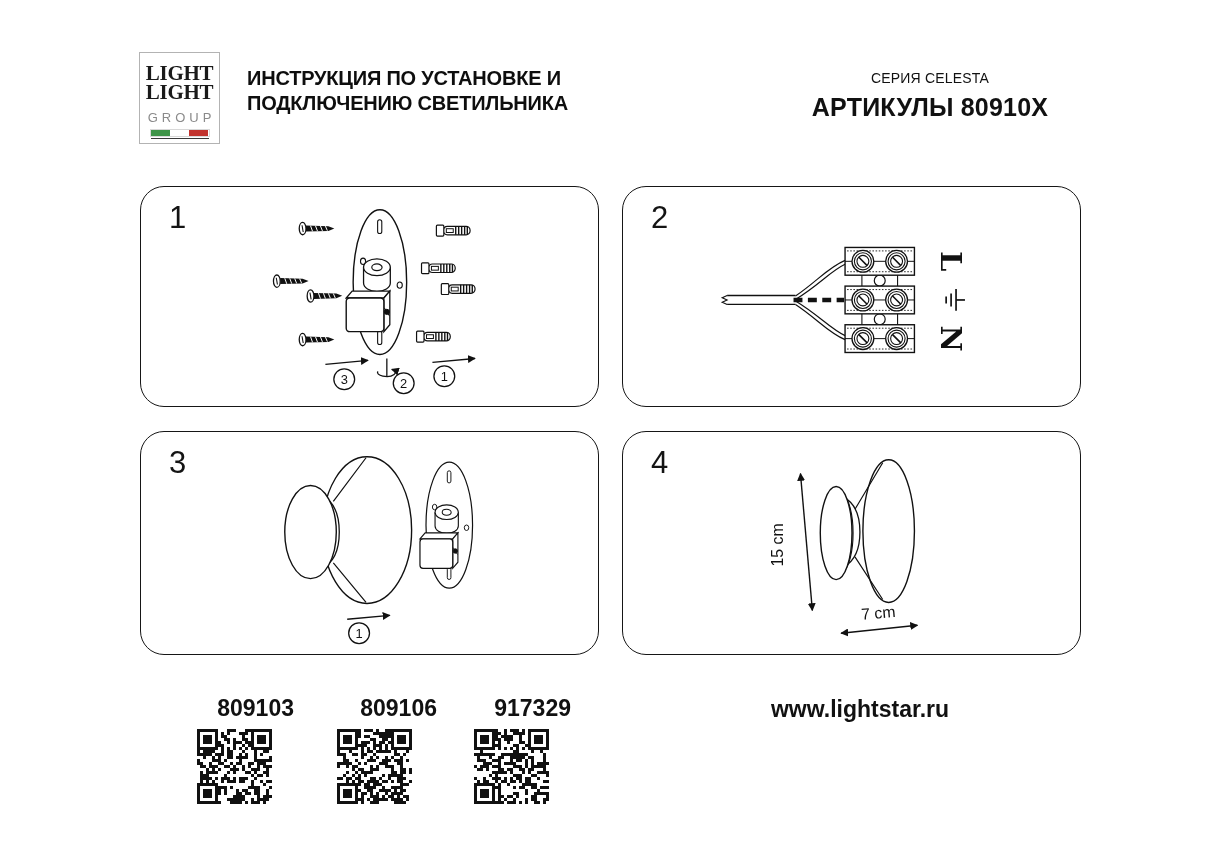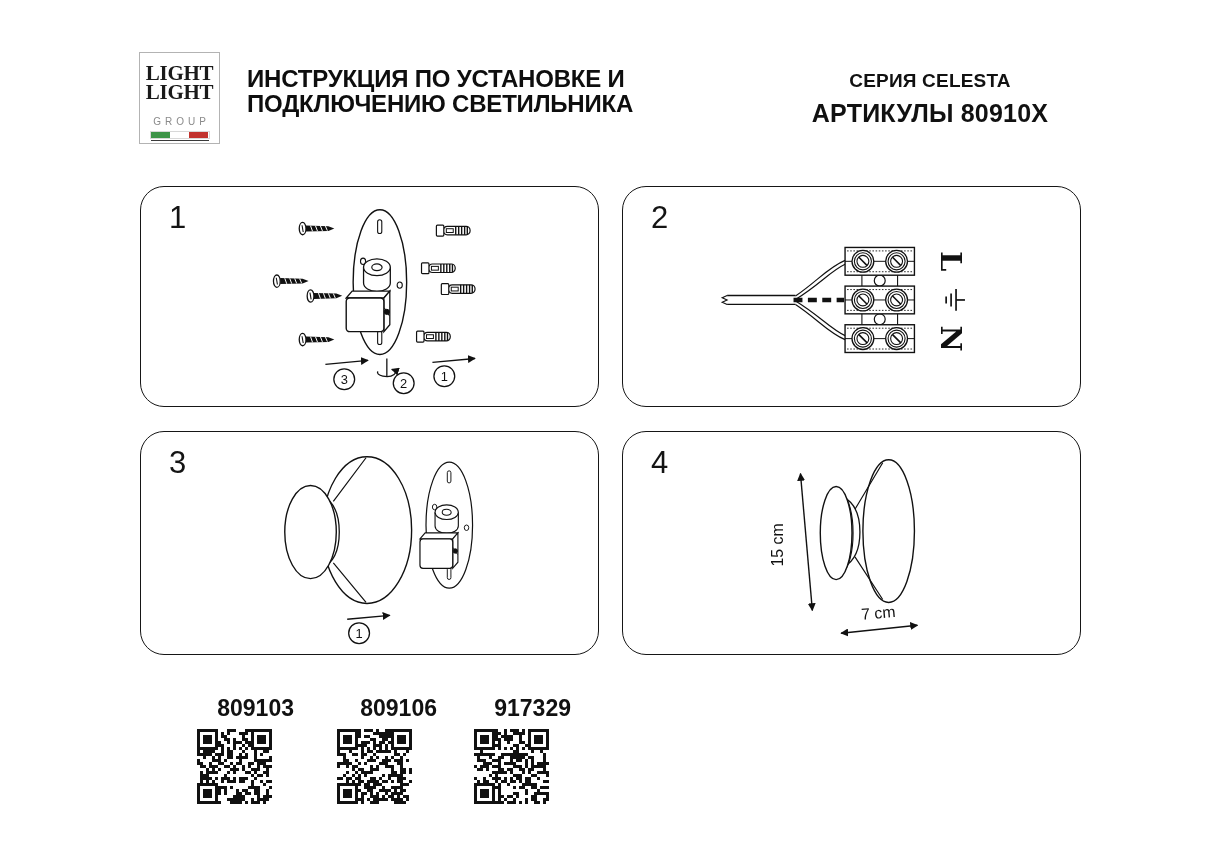--- a/index.html
+++ b/index.html
@@ -5,31 +5,31 @@
   html,body{margin:0;padding:0;background:#fff;}
   .page{position:relative;width:1212px;height:848px;background:#fff;overflow:hidden;
         font-family:"Liberation Sans",sans-serif;color:#111;}
 
   
   .logo-box{position:absolute;left:139px;top:52px;width:81px;height:92px;
             border:1px solid #b3b3b3;background:#fff;box-sizing:border-box;text-align:center;}
   .logo-word{font-family:"Liberation Serif",serif;font-weight:700;font-size:21px;
              line-height:19px;color:#1a1a1a;letter-spacing:-0.3px;}
   .logo-word.first{margin-top:11px;}
-  .logo-group{font-size:10px;letter-spacing:4px;color:#8a8a8a;margin-top:14px;margin-left:4px;text-align:center;}
+  .logo-group{font-size:13px;letter-spacing:4px;color:#8a8a8a;margin-top:8px;margin-left:4px;text-align:center;}
   .logo-flag{width:58px;height:6px;margin:5px auto 0;display:flex;outline:1px solid #d8d8d8;}
   .logo-flag .g{flex:1;background:#3E9448;}
   .logo-flag .w{flex:1;background:#ffffff;}
   .logo-flag .r{flex:1;background:#C2332E;}
   .logo-underline{width:58px;border-top:1.5px solid #3a3a3a;margin:2px auto 0;}
 
   .title{position:absolute;left:247px;top:66px;width:420px;
-         font-size:24px;line-height:25px;font-weight:700;letter-spacing:-0.2px;color:#0e0e0e;}
+         font-size:20px;line-height:25px;font-weight:700;letter-spacing:-0.2px;color:#0e0e0e;}
   .series-block{position:absolute;left:770px;top:70px;width:320px;text-align:center;}
-  .series{font-size:19px;font-weight:700;letter-spacing:0.2px;}
+  .series{font-size:14px;font-weight:400;letter-spacing:0.2px;}
   .articles-label{font-size:25px;font-weight:700;margin-top:7px;letter-spacing:0.2px;}
 
   
   .panel{position:absolute;border:1.5px solid #161616;border-radius:24px;background:#fff;
          box-sizing:border-box;}
   #panel1{left:140px;top:186px;width:459px;height:221px;}
   #panel2{left:622px;top:186px;width:459px;height:221px;}
   #panel3{left:140px;top:431px;width:459px;height:224px;}
   #panel4{left:622px;top:431px;width:459px;height:224px;}
   .step-num{position:absolute;left:28px;top:15px;font-size:31px;font-weight:400;
@@ -271,14 +271,15 @@
   <div class="article-number" id="art3">917329</div>
   <svg class="qr" id="qr1" shape-rendering="crispEdges" viewBox="0 0 25 25">
       <path d="M0 0h1v1h-1zM1 0h1v1h-1zM2 0h1v1h-1zM3 0h1v1h-1zM4 0h1v1h-1zM5 0h1v1h-1zM6 0h1v1h-1zM10 0h1v1h-1zM11 0h1v1h-1zM12 0h1v1h-1zM16 0h1v1h-1zM17 0h1v1h-1zM18 0h1v1h-1zM19 0h1v1h-1zM20 0h1v1h-1zM21 0h1v1h-1zM22 0h1v1h-1zM23 0h1v1h-1zM24 0h1v1h-1zM0 1h1v1h-1zM6 1h1v1h-1zM8 1h1v1h-1zM10 1h1v1h-1zM14 1h1v1h-1zM15 1h1v1h-1zM16 1h1v1h-1zM18 1h1v1h-1zM24 1h1v1h-1zM0 2h1v1h-1zM2 2h1v1h-1zM3 2h1v1h-1zM4 2h1v1h-1zM6 2h1v1h-1zM8 2h1v1h-1zM9 2h1v1h-1zM15 2h1v1h-1zM18 2h1v1h-1zM20 2h1v1h-1zM21 2h1v1h-1zM22 2h1v1h-1zM24 2h1v1h-1zM0 3h1v1h-1zM2 3h1v1h-1zM3 3h1v1h-1zM4 3h1v1h-1zM6 3h1v1h-1zM9 3h1v1h-1zM10 3h1v1h-1zM12 3h1v1h-1zM15 3h1v1h-1zM16 3h1v1h-1zM18 3h1v1h-1zM20 3h1v1h-1zM21 3h1v1h-1zM22 3h1v1h-1zM24 3h1v1h-1zM0 4h1v1h-1zM2 4h1v1h-1zM3 4h1v1h-1zM4 4h1v1h-1zM6 4h1v1h-1zM7 4h1v1h-1zM10 4h1v1h-1zM12 4h1v1h-1zM13 4h1v1h-1zM14 4h1v1h-1zM16 4h1v1h-1zM17 4h1v1h-1zM18 4h1v1h-1zM20 4h1v1h-1zM21 4h1v1h-1zM22 4h1v1h-1zM24 4h1v1h-1zM0 5h1v1h-1zM6 5h1v1h-1zM7 5h1v1h-1zM8 5h1v1h-1zM12 5h1v1h-1zM15 5h1v1h-1zM17 5h1v1h-1zM18 5h1v1h-1zM24 5h1v1h-1zM0 6h1v1h-1zM1 6h1v1h-1zM2 6h1v1h-1zM3 6h1v1h-1zM4 6h1v1h-1zM5 6h1v1h-1zM6 6h1v1h-1zM8 6h1v1h-1zM10 6h1v1h-1zM12 6h1v1h-1zM14 6h1v1h-1zM16 6h1v1h-1zM18 6h1v1h-1zM19 6h1v1h-1zM20 6h1v1h-1zM21 6h1v1h-1zM22 6h1v1h-1zM23 6h1v1h-1zM24 6h1v1h-1zM0 7h1v1h-1zM2 7h1v1h-1zM3 7h1v1h-1zM4 7h1v1h-1zM5 7h1v1h-1zM8 7h1v1h-1zM10 7h1v1h-1zM11 7h1v1h-1zM15 7h1v1h-1zM19 7h1v1h-1zM22 7h1v1h-1zM23 7h1v1h-1zM0 8h1v1h-1zM1 8h1v1h-1zM2 8h1v1h-1zM3 8h1v1h-1zM4 8h1v1h-1zM6 8h1v1h-1zM7 8h1v1h-1zM8 8h1v1h-1zM10 8h1v1h-1zM11 8h1v1h-1zM14 8h1v1h-1zM16 8h1v1h-1zM19 8h1v1h-1zM21 8h1v1h-1zM2 9h1v1h-1zM5 9h1v1h-1zM7 9h1v1h-1zM10 9h1v1h-1zM11 9h1v1h-1zM13 9h1v1h-1zM14 9h1v1h-1zM15 9h1v1h-1zM16 9h1v1h-1zM19 9h1v1h-1zM24 9h1v1h-1zM0 10h1v1h-1zM5 10h1v1h-1zM6 10h1v1h-1zM7 10h1v1h-1zM9 10h1v1h-1zM14 10h1v1h-1zM19 10h1v1h-1zM20 10h1v1h-1zM21 10h1v1h-1zM22 10h1v1h-1zM23 10h1v1h-1zM24 10h1v1h-1zM0 11h1v1h-1zM1 11h1v1h-1zM4 11h1v1h-1zM7 11h1v1h-1zM8 11h1v1h-1zM11 11h1v1h-1zM13 11h1v1h-1zM14 11h1v1h-1zM17 11h1v1h-1zM18 11h1v1h-1zM20 11h1v1h-1zM21 11h1v1h-1zM22 11h1v1h-1zM1 12h1v1h-1zM2 12h1v1h-1zM4 12h1v1h-1zM5 12h1v1h-1zM6 12h1v1h-1zM9 12h1v1h-1zM10 12h1v1h-1zM12 12h1v1h-1zM15 12h1v1h-1zM17 12h1v1h-1zM20 12h1v1h-1zM22 12h1v1h-1zM23 12h1v1h-1zM24 12h1v1h-1zM3 13h1v1h-1zM5 13h1v1h-1zM7 13h1v1h-1zM11 13h1v1h-1zM12 13h1v1h-1zM13 13h1v1h-1zM15 13h1v1h-1zM18 13h1v1h-1zM19 13h1v1h-1zM20 13h1v1h-1zM23 13h1v1h-1zM1 14h1v1h-1zM3 14h1v1h-1zM4 14h1v1h-1zM5 14h1v1h-1zM6 14h1v1h-1zM10 14h1v1h-1zM12 14h1v1h-1zM16 14h1v1h-1zM17 14h1v1h-1zM19 14h1v1h-1zM22 14h1v1h-1zM23 14h1v1h-1zM1 15h1v1h-1zM2 15h1v1h-1zM3 15h1v1h-1zM9 15h1v1h-1zM18 15h1v1h-1zM20 15h1v1h-1zM21 15h1v1h-1zM23 15h1v1h-1zM1 16h1v1h-1zM2 16h1v1h-1zM3 16h1v1h-1zM4 16h1v1h-1zM6 16h1v1h-1zM8 16h1v1h-1zM9 16h1v1h-1zM10 16h1v1h-1zM12 16h1v1h-1zM14 16h1v1h-1zM15 16h1v1h-1zM16 16h1v1h-1zM19 16h1v1h-1zM1 17h1v1h-1zM3 17h1v1h-1zM5 17h1v1h-1zM8 17h1v1h-1zM10 17h1v1h-1zM11 17h1v1h-1zM12 17h1v1h-1zM14 17h1v1h-1zM15 17h1v1h-1zM18 17h1v1h-1zM21 17h1v1h-1zM23 17h1v1h-1zM24 17h1v1h-1zM0 18h1v1h-1zM1 18h1v1h-1zM2 18h1v1h-1zM3 18h1v1h-1zM4 18h1v1h-1zM5 18h1v1h-1zM6 18h1v1h-1zM18 18h1v1h-1zM22 18h1v1h-1zM0 19h1v1h-1zM6 19h1v1h-1zM7 19h1v1h-1zM8 19h1v1h-1zM9 19h1v1h-1zM11 19h1v1h-1zM17 19h1v1h-1zM18 19h1v1h-1zM19 19h1v1h-1zM20 19h1v1h-1zM24 19h1v1h-1zM0 20h1v1h-1zM2 20h1v1h-1zM3 20h1v1h-1zM4 20h1v1h-1zM6 20h1v1h-1zM7 20h1v1h-1zM9 20h1v1h-1zM13 20h1v1h-1zM15 20h1v1h-1zM16 20h1v1h-1zM19 20h1v1h-1zM20 20h1v1h-1zM23 20h1v1h-1zM0 21h1v1h-1zM2 21h1v1h-1zM3 21h1v1h-1zM4 21h1v1h-1zM6 21h1v1h-1zM7 21h1v1h-1zM9 21h1v1h-1zM13 21h1v1h-1zM14 21h1v1h-1zM16 21h1v1h-1zM17 21h1v1h-1zM19 21h1v1h-1zM20 21h1v1h-1zM23 21h1v1h-1zM0 22h1v1h-1zM2 22h1v1h-1zM3 22h1v1h-1zM4 22h1v1h-1zM6 22h1v1h-1zM12 22h1v1h-1zM13 22h1v1h-1zM14 22h1v1h-1zM15 22h1v1h-1zM20 22h1v1h-1zM22 22h1v1h-1zM23 22h1v1h-1zM24 22h1v1h-1zM0 23h1v1h-1zM6 23h1v1h-1zM10 23h1v1h-1zM11 23h1v1h-1zM12 23h1v1h-1zM13 23h1v1h-1zM14 23h1v1h-1zM15 23h1v1h-1zM18 23h1v1h-1zM20 23h1v1h-1zM21 23h1v1h-1zM22 23h1v1h-1zM23 23h1v1h-1zM0 24h1v1h-1zM1 24h1v1h-1zM2 24h1v1h-1zM3 24h1v1h-1zM4 24h1v1h-1zM5 24h1v1h-1zM6 24h1v1h-1zM7 24h1v1h-1zM11 24h1v1h-1zM12 24h1v1h-1zM13 24h1v1h-1zM14 24h1v1h-1zM16 24h1v1h-1zM18 24h1v1h-1zM19 24h1v1h-1zM20 24h1v1h-1zM22 24h1v1h-1z" fill="#111"></path>
     </svg>
   <svg class="qr" id="qr2" shape-rendering="crispEdges" viewBox="0 0 25 25">
       <path d="M0 0h1v1h-1zM1 0h1v1h-1zM2 0h1v1h-1zM3 0h1v1h-1zM4 0h1v1h-1zM5 0h1v1h-1zM6 0h1v1h-1zM7 0h1v1h-1zM9 0h1v1h-1zM10 0h1v1h-1zM11 0h1v1h-1zM13 0h1v1h-1zM16 0h1v1h-1zM17 0h1v1h-1zM18 0h1v1h-1zM19 0h1v1h-1zM20 0h1v1h-1zM21 0h1v1h-1zM22 0h1v1h-1zM23 0h1v1h-1zM24 0h1v1h-1zM0 1h1v1h-1zM6 1h1v1h-1zM7 1h1v1h-1zM12 1h1v1h-1zM13 1h1v1h-1zM14 1h1v1h-1zM15 1h1v1h-1zM16 1h1v1h-1zM17 1h1v1h-1zM18 1h1v1h-1zM24 1h1v1h-1zM0 2h1v1h-1zM2 2h1v1h-1zM3 2h1v1h-1zM4 2h1v1h-1zM6 2h1v1h-1zM7 2h1v1h-1zM9 2h1v1h-1zM10 2h1v1h-1zM14 2h1v1h-1zM15 2h1v1h-1zM16 2h1v1h-1zM17 2h1v1h-1zM18 2h1v1h-1zM20 2h1v1h-1zM21 2h1v1h-1zM22 2h1v1h-1zM24 2h1v1h-1zM0 3h1v1h-1zM2 3h1v1h-1zM3 3h1v1h-1zM4 3h1v1h-1zM6 3h1v1h-1zM11 3h1v1h-1zM12 3h1v1h-1zM15 3h1v1h-1zM16 3h1v1h-1zM18 3h1v1h-1zM20 3h1v1h-1zM21 3h1v1h-1zM22 3h1v1h-1zM24 3h1v1h-1zM0 4h1v1h-1zM2 4h1v1h-1zM3 4h1v1h-1zM4 4h1v1h-1zM6 4h1v1h-1zM8 4h1v1h-1zM9 4h1v1h-1zM10 4h1v1h-1zM12 4h1v1h-1zM14 4h1v1h-1zM15 4h1v1h-1zM17 4h1v1h-1zM18 4h1v1h-1zM20 4h1v1h-1zM21 4h1v1h-1zM22 4h1v1h-1zM24 4h1v1h-1zM0 5h1v1h-1zM6 5h1v1h-1zM7 5h1v1h-1zM8 5h1v1h-1zM9 5h1v1h-1zM12 5h1v1h-1zM13 5h1v1h-1zM14 5h1v1h-1zM16 5h1v1h-1zM18 5h1v1h-1zM24 5h1v1h-1zM0 6h1v1h-1zM1 6h1v1h-1zM2 6h1v1h-1zM3 6h1v1h-1zM4 6h1v1h-1zM5 6h1v1h-1zM6 6h1v1h-1zM8 6h1v1h-1zM10 6h1v1h-1zM12 6h1v1h-1zM14 6h1v1h-1zM16 6h1v1h-1zM18 6h1v1h-1zM19 6h1v1h-1zM20 6h1v1h-1zM21 6h1v1h-1zM22 6h1v1h-1zM23 6h1v1h-1zM24 6h1v1h-1zM0 7h1v1h-1zM4 7h1v1h-1zM8 7h1v1h-1zM10 7h1v1h-1zM11 7h1v1h-1zM13 7h1v1h-1zM14 7h1v1h-1zM15 7h1v1h-1zM16 7h1v1h-1zM17 7h1v1h-1zM19 7h1v1h-1zM23 7h1v1h-1zM0 8h1v1h-1zM1 8h1v1h-1zM2 8h1v1h-1zM5 8h1v1h-1zM6 8h1v1h-1zM8 8h1v1h-1zM9 8h1v1h-1zM12 8h1v1h-1zM19 8h1v1h-1zM20 8h1v1h-1zM22 8h1v1h-1zM2 9h1v1h-1zM8 9h1v1h-1zM11 9h1v1h-1zM13 9h1v1h-1zM16 9h1v1h-1zM18 9h1v1h-1zM21 9h1v1h-1zM2 10h1v1h-1zM3 10h1v1h-1zM6 10h1v1h-1zM10 10h1v1h-1zM11 10h1v1h-1zM12 10h1v1h-1zM15 10h1v1h-1zM16 10h1v1h-1zM17 10h1v1h-1zM19 10h1v1h-1zM20 10h1v1h-1zM21 10h1v1h-1zM23 10h1v1h-1zM0 11h1v1h-1zM1 11h1v1h-1zM2 11h1v1h-1zM3 11h1v1h-1zM4 11h1v1h-1zM7 11h1v1h-1zM9 11h1v1h-1zM14 11h1v1h-1zM15 11h1v1h-1zM16 11h1v1h-1zM20 11h1v1h-1zM21 11h1v1h-1zM0 12h1v1h-1zM3 12h1v1h-1zM5 12h1v1h-1zM6 12h1v1h-1zM11 12h1v1h-1zM13 12h1v1h-1zM16 12h1v1h-1zM17 12h1v1h-1zM18 12h1v1h-1zM21 12h1v1h-1zM5 13h1v1h-1zM7 13h1v1h-1zM8 13h1v1h-1zM11 13h1v1h-1zM12 13h1v1h-1zM13 13h1v1h-1zM18 13h1v1h-1zM21 13h1v1h-1zM22 13h1v1h-1zM24 13h1v1h-1zM3 14h1v1h-1zM6 14h1v1h-1zM8 14h1v1h-1zM9 14h1v1h-1zM10 14h1v1h-1zM11 14h1v1h-1zM18 14h1v1h-1zM19 14h1v1h-1zM21 14h1v1h-1zM22 14h1v1h-1zM24 14h1v1h-1zM2 15h1v1h-1zM5 15h1v1h-1zM7 15h1v1h-1zM9 15h1v1h-1zM15 15h1v1h-1zM17 15h1v1h-1zM18 15h1v1h-1zM19 15h1v1h-1zM20 15h1v1h-1zM21 15h1v1h-1zM0 16h1v1h-1zM1 16h1v1h-1zM3 16h1v1h-1zM4 16h1v1h-1zM6 16h1v1h-1zM7 16h1v1h-1zM11 16h1v1h-1zM12 16h1v1h-1zM14 16h1v1h-1zM17 16h1v1h-1zM20 16h1v1h-1zM21 16h1v1h-1zM22 16h1v1h-1zM3 17h1v1h-1zM5 17h1v1h-1zM7 17h1v1h-1zM8 17h1v1h-1zM10 17h1v1h-1zM11 17h1v1h-1zM12 17h1v1h-1zM13 17h1v1h-1zM15 17h1v1h-1zM16 17h1v1h-1zM18 17h1v1h-1zM20 17h1v1h-1zM21 17h1v1h-1zM24 17h1v1h-1zM0 18h1v1h-1zM1 18h1v1h-1zM2 18h1v1h-1zM3 18h1v1h-1zM4 18h1v1h-1zM5 18h1v1h-1zM6 18h1v1h-1zM7 18h1v1h-1zM9 18h1v1h-1zM10 18h1v1h-1zM12 18h1v1h-1zM13 18h1v1h-1zM14 18h1v1h-1zM21 18h1v1h-1zM22 18h1v1h-1zM23 18h1v1h-1zM0 19h1v1h-1zM6 19h1v1h-1zM9 19h1v1h-1zM10 19h1v1h-1zM11 19h1v1h-1zM12 19h1v1h-1zM15 19h1v1h-1zM18 19h1v1h-1zM19 19h1v1h-1zM20 19h1v1h-1zM21 19h1v1h-1zM0 20h1v1h-1zM2 20h1v1h-1zM3 20h1v1h-1zM4 20h1v1h-1zM6 20h1v1h-1zM7 20h1v1h-1zM10 20h1v1h-1zM11 20h1v1h-1zM14 20h1v1h-1zM15 20h1v1h-1zM16 20h1v1h-1zM17 20h1v1h-1zM19 20h1v1h-1zM21 20h1v1h-1zM22 20h1v1h-1zM0 21h1v1h-1zM2 21h1v1h-1zM3 21h1v1h-1zM4 21h1v1h-1zM6 21h1v1h-1zM8 21h1v1h-1zM9 21h1v1h-1zM11 21h1v1h-1zM13 21h1v1h-1zM16 21h1v1h-1zM18 21h1v1h-1zM19 21h1v1h-1zM20 21h1v1h-1zM21 21h1v1h-1zM0 22h1v1h-1zM2 22h1v1h-1zM3 22h1v1h-1zM4 22h1v1h-1zM6 22h1v1h-1zM8 22h1v1h-1zM11 22h1v1h-1zM12 22h1v1h-1zM13 22h1v1h-1zM15 22h1v1h-1zM17 22h1v1h-1zM18 22h1v1h-1zM20 22h1v1h-1zM22 22h1v1h-1zM23 22h1v1h-1zM0 23h1v1h-1zM6 23h1v1h-1zM7 23h1v1h-1zM8 23h1v1h-1zM10 23h1v1h-1zM12 23h1v1h-1zM13 23h1v1h-1zM14 23h1v1h-1zM15 23h1v1h-1zM16 23h1v1h-1zM18 23h1v1h-1zM19 23h1v1h-1zM20 23h1v1h-1zM21 23h1v1h-1zM23 23h1v1h-1zM0 24h1v1h-1zM1 24h1v1h-1zM2 24h1v1h-1zM3 24h1v1h-1zM4 24h1v1h-1zM5 24h1v1h-1zM6 24h1v1h-1zM8 24h1v1h-1zM11 24h1v1h-1zM12 24h1v1h-1zM13 24h1v1h-1zM19 24h1v1h-1zM20 24h1v1h-1zM21 24h1v1h-1zM22 24h1v1h-1z" fill="#111"></path>
     </svg>
   <svg class="qr" id="qr3" shape-rendering="crispEdges" viewBox="0 0 25 25">
       <path d="M0 0h1v1h-1zM1 0h1v1h-1zM2 0h1v1h-1zM3 0h1v1h-1zM4 0h1v1h-1zM5 0h1v1h-1zM6 0h1v1h-1zM7 0h1v1h-1zM10 0h1v1h-1zM12 0h1v1h-1zM13 0h1v1h-1zM14 0h1v1h-1zM16 0h1v1h-1zM18 0h1v1h-1zM19 0h1v1h-1zM20 0h1v1h-1zM21 0h1v1h-1zM22 0h1v1h-1zM23 0h1v1h-1zM24 0h1v1h-1zM0 1h1v1h-1zM6 1h1v1h-1zM7 1h1v1h-1zM8 1h1v1h-1zM10 1h1v1h-1zM13 1h1v1h-1zM14 1h1v1h-1zM15 1h1v1h-1zM16 1h1v1h-1zM18 1h1v1h-1zM24 1h1v1h-1zM0 2h1v1h-1zM2 2h1v1h-1zM3 2h1v1h-1zM4 2h1v1h-1zM6 2h1v1h-1zM7 2h1v1h-1zM9 2h1v1h-1zM10 2h1v1h-1zM11 2h1v1h-1zM12 2h1v1h-1zM15 2h1v1h-1zM18 2h1v1h-1zM20 2h1v1h-1zM21 2h1v1h-1zM22 2h1v1h-1zM24 2h1v1h-1zM0 3h1v1h-1zM2 3h1v1h-1zM3 3h1v1h-1zM4 3h1v1h-1zM6 3h1v1h-1zM7 3h1v1h-1zM8 3h1v1h-1zM10 3h1v1h-1zM11 3h1v1h-1zM12 3h1v1h-1zM15 3h1v1h-1zM18 3h1v1h-1zM20 3h1v1h-1zM21 3h1v1h-1zM22 3h1v1h-1zM24 3h1v1h-1zM0 4h1v1h-1zM2 4h1v1h-1zM3 4h1v1h-1zM4 4h1v1h-1zM6 4h1v1h-1zM8 4h1v1h-1zM11 4h1v1h-1zM15 4h1v1h-1zM16 4h1v1h-1zM18 4h1v1h-1zM20 4h1v1h-1zM21 4h1v1h-1zM22 4h1v1h-1zM24 4h1v1h-1zM0 5h1v1h-1zM6 5h1v1h-1zM7 5h1v1h-1zM8 5h1v1h-1zM13 5h1v1h-1zM14 5h1v1h-1zM17 5h1v1h-1zM18 5h1v1h-1zM24 5h1v1h-1zM0 6h1v1h-1zM1 6h1v1h-1zM2 6h1v1h-1zM3 6h1v1h-1zM4 6h1v1h-1zM5 6h1v1h-1zM6 6h1v1h-1zM8 6h1v1h-1zM10 6h1v1h-1zM12 6h1v1h-1zM14 6h1v1h-1zM16 6h1v1h-1zM18 6h1v1h-1zM19 6h1v1h-1zM20 6h1v1h-1zM21 6h1v1h-1zM22 6h1v1h-1zM23 6h1v1h-1zM24 6h1v1h-1zM2 7h1v1h-1zM13 7h1v1h-1zM14 7h1v1h-1zM19 7h1v1h-1zM22 7h1v1h-1zM0 8h1v1h-1zM1 8h1v1h-1zM2 8h1v1h-1zM3 8h1v1h-1zM4 8h1v1h-1zM5 8h1v1h-1zM6 8h1v1h-1zM9 8h1v1h-1zM10 8h1v1h-1zM11 8h1v1h-1zM12 8h1v1h-1zM13 8h1v1h-1zM14 8h1v1h-1zM15 8h1v1h-1zM16 8h1v1h-1zM17 8h1v1h-1zM23 8h1v1h-1zM1 9h1v1h-1zM5 9h1v1h-1zM8 9h1v1h-1zM9 9h1v1h-1zM12 9h1v1h-1zM13 9h1v1h-1zM14 9h1v1h-1zM15 9h1v1h-1zM16 9h1v1h-1zM18 9h1v1h-1zM19 9h1v1h-1zM23 9h1v1h-1zM1 10h1v1h-1zM2 10h1v1h-1zM3 10h1v1h-1zM6 10h1v1h-1zM7 10h1v1h-1zM8 10h1v1h-1zM12 10h1v1h-1zM14 10h1v1h-1zM15 10h1v1h-1zM17 10h1v1h-1zM19 10h1v1h-1zM23 10h1v1h-1zM3 11h1v1h-1zM4 11h1v1h-1zM5 11h1v1h-1zM8 11h1v1h-1zM10 11h1v1h-1zM11 11h1v1h-1zM12 11h1v1h-1zM13 11h1v1h-1zM17 11h1v1h-1zM19 11h1v1h-1zM21 11h1v1h-1zM22 11h1v1h-1zM23 11h1v1h-1zM24 11h1v1h-1zM0 12h1v1h-1zM2 12h1v1h-1zM3 12h1v1h-1zM4 12h1v1h-1zM6 12h1v1h-1zM7 12h1v1h-1zM8 12h1v1h-1zM13 12h1v1h-1zM14 12h1v1h-1zM15 12h1v1h-1zM17 12h1v1h-1zM19 12h1v1h-1zM20 12h1v1h-1zM21 12h1v1h-1zM22 12h1v1h-1zM23 12h1v1h-1zM1 13h1v1h-1zM2 13h1v1h-1zM4 13h1v1h-1zM8 13h1v1h-1zM9 13h1v1h-1zM11 13h1v1h-1zM12 13h1v1h-1zM15 13h1v1h-1zM16 13h1v1h-1zM18 13h1v1h-1zM19 13h1v1h-1zM23 13h1v1h-1zM6 14h1v1h-1zM7 14h1v1h-1zM8 14h1v1h-1zM9 14h1v1h-1zM10 14h1v1h-1zM12 14h1v1h-1zM16 14h1v1h-1zM18 14h1v1h-1zM21 14h1v1h-1zM22 14h1v1h-1zM23 14h1v1h-1zM24 14h1v1h-1zM5 15h1v1h-1zM7 15h1v1h-1zM13 15h1v1h-1zM14 15h1v1h-1zM15 15h1v1h-1zM19 15h1v1h-1zM20 15h1v1h-1zM24 15h1v1h-1zM0 16h1v1h-1zM3 16h1v1h-1zM6 16h1v1h-1zM7 16h1v1h-1zM8 16h1v1h-1zM10 16h1v1h-1zM12 16h1v1h-1zM14 16h1v1h-1zM15 16h1v1h-1zM17 16h1v1h-1zM18 16h1v1h-1zM21 16h1v1h-1zM1 17h1v1h-1zM3 17h1v1h-1zM4 17h1v1h-1zM7 17h1v1h-1zM9 17h1v1h-1zM10 17h1v1h-1zM12 17h1v1h-1zM13 17h1v1h-1zM15 17h1v1h-1zM17 17h1v1h-1zM18 17h1v1h-1zM23 17h1v1h-1zM24 17h1v1h-1zM0 18h1v1h-1zM1 18h1v1h-1zM2 18h1v1h-1zM3 18h1v1h-1zM4 18h1v1h-1zM5 18h1v1h-1zM6 18h1v1h-1zM8 18h1v1h-1zM11 18h1v1h-1zM16 18h1v1h-1zM17 18h1v1h-1zM18 18h1v1h-1zM19 18h1v1h-1zM20 18h1v1h-1zM0 19h1v1h-1zM6 19h1v1h-1zM7 19h1v1h-1zM8 19h1v1h-1zM13 19h1v1h-1zM15 19h1v1h-1zM16 19h1v1h-1zM19 19h1v1h-1zM20 19h1v1h-1zM22 19h1v1h-1zM23 19h1v1h-1zM24 19h1v1h-1zM0 20h1v1h-1zM2 20h1v1h-1zM3 20h1v1h-1zM4 20h1v1h-1zM6 20h1v1h-1zM8 20h1v1h-1zM17 20h1v1h-1zM21 20h1v1h-1zM0 21h1v1h-1zM2 21h1v1h-1zM3 21h1v1h-1zM4 21h1v1h-1zM6 21h1v1h-1zM8 21h1v1h-1zM13 21h1v1h-1zM14 21h1v1h-1zM17 21h1v1h-1zM20 21h1v1h-1zM21 21h1v1h-1zM22 21h1v1h-1zM23 21h1v1h-1zM24 21h1v1h-1zM0 22h1v1h-1zM2 22h1v1h-1zM3 22h1v1h-1zM4 22h1v1h-1zM6 22h1v1h-1zM8 22h1v1h-1zM9 22h1v1h-1zM11 22h1v1h-1zM12 22h1v1h-1zM14 22h1v1h-1zM19 22h1v1h-1zM20 22h1v1h-1zM24 22h1v1h-1zM0 23h1v1h-1zM6 23h1v1h-1zM8 23h1v1h-1zM10 23h1v1h-1zM13 23h1v1h-1zM17 23h1v1h-1zM19 23h1v1h-1zM20 23h1v1h-1zM23 23h1v1h-1zM24 23h1v1h-1zM0 24h1v1h-1zM1 24h1v1h-1zM2 24h1v1h-1zM3 24h1v1h-1zM4 24h1v1h-1zM5 24h1v1h-1zM6 24h1v1h-1zM7 24h1v1h-1zM8 24h1v1h-1zM9 24h1v1h-1zM11 24h1v1h-1zM12 24h1v1h-1zM13 24h1v1h-1zM15 24h1v1h-1zM17 24h1v1h-1zM20 24h1v1h-1zM21 24h1v1h-1zM23 24h1v1h-1z" fill="#111"></path>
     </svg>
+  <div class="website">www.lightstar.ru</div>
 
 </div>
 
 </body></html>

